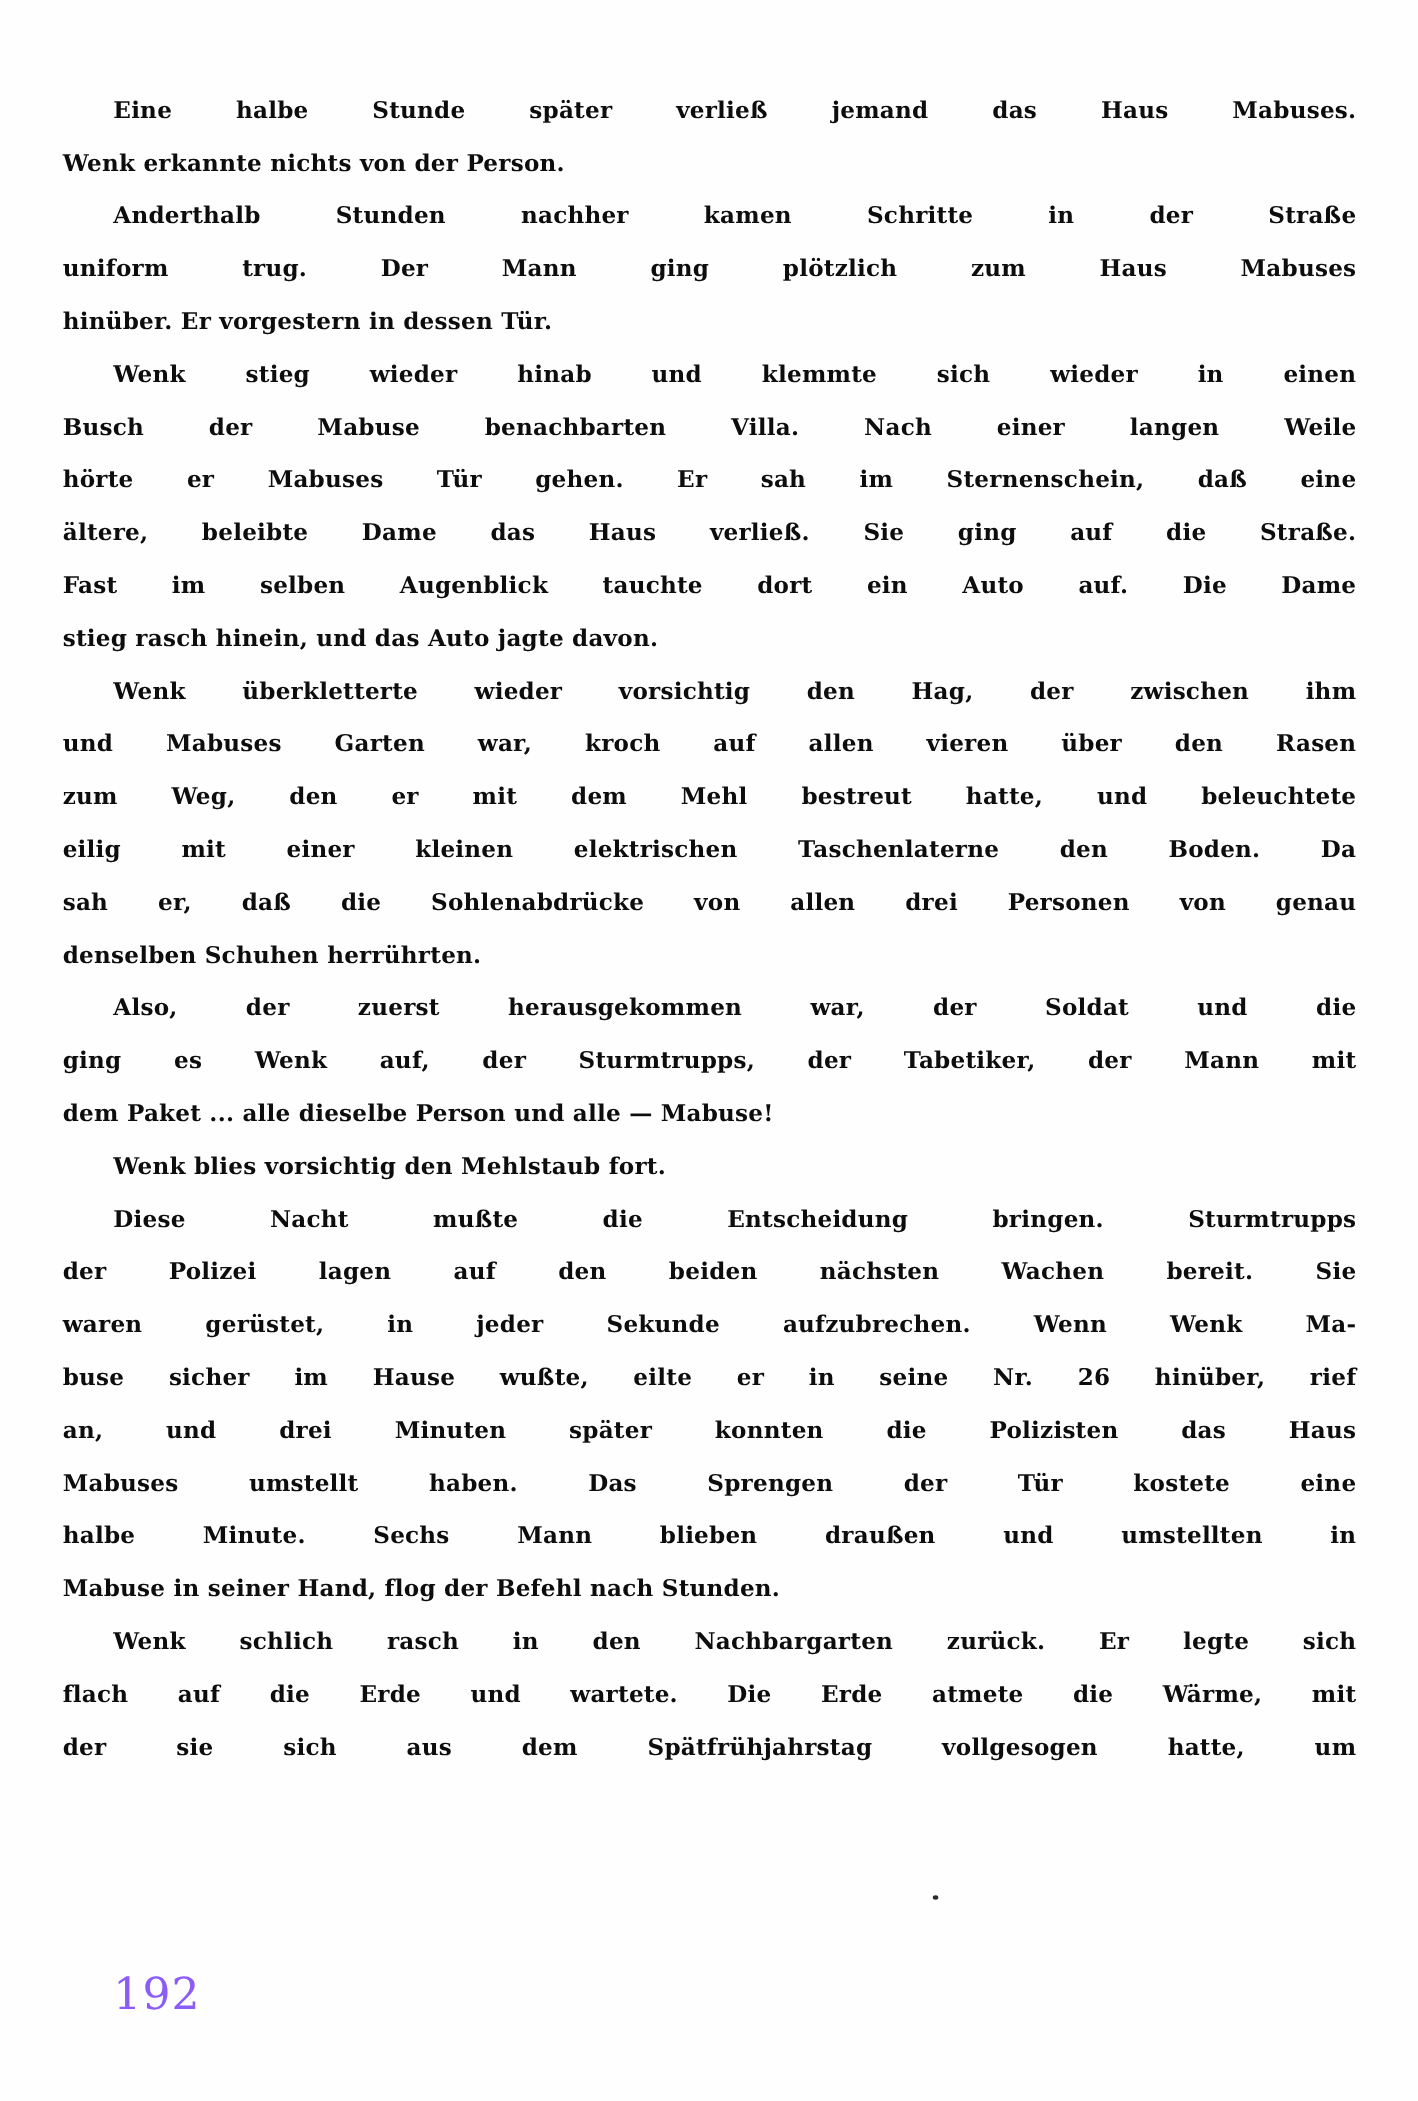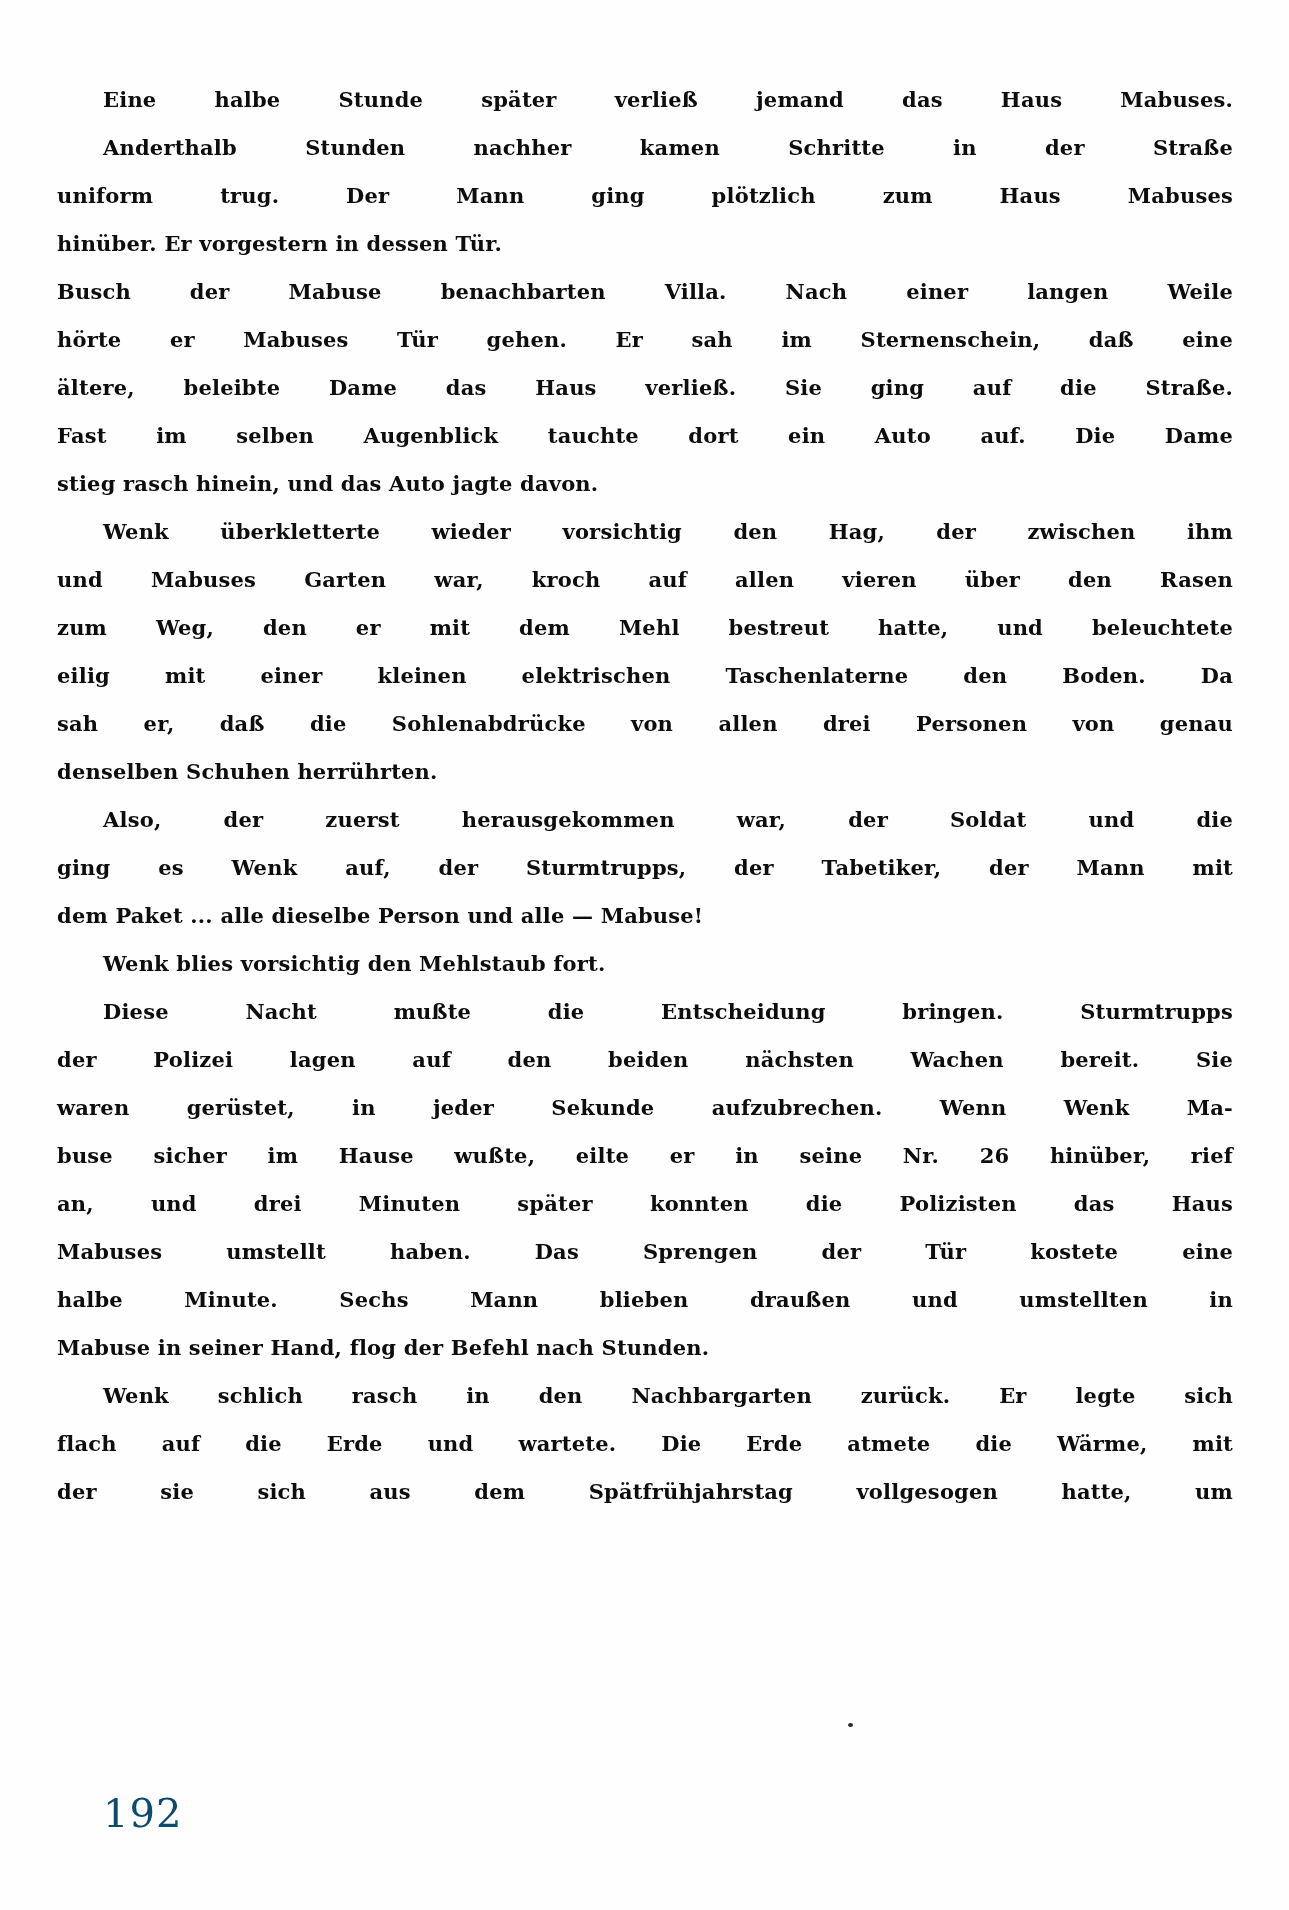--- a/index.html
+++ b/index.html
@@ -39,41 +39,43 @@
   .line.endline {
     text-align-last: left;
   }
   .page-number {
     position: absolute;
     left: 103px;
     top: 1790px;
     font-size: 40px;
     font-weight: normal;
     letter-spacing: 1px;
-    color: #0c4a6e;
+    color: #8b5cf6;
   }
   .speck {
     position: absolute;
     left: 848px;
     top: 1723px;
     width: 5px;
     height: 4px;
     background: #2a2a2a;
     border-radius: 50%;
   }
 </style>
 </head>
 <body>
 
 <div class="page">
   <main class="text-block" id="text-block">
       <div class="line indent">Eine halbe Stunde später verließ jemand das Haus Mabuses.</div>
+      <div class="line endline">Wenk erkannte nichts von der Person.</div>
       <div class="line indent">Anderthalb Stunden nachher kamen Schritte in der Straße</div>
       <div class="line">uniform trug. Der Mann ging plötzlich zum Haus Mabuses</div>
       <div class="line endline">hinüber. Er vorgestern in dessen Tür.</div>
+      <div class="line indent">Wenk stieg wieder hinab und klemmte sich wieder in einen</div>
       <div class="line">Busch der Mabuse benachbarten Villa. Nach einer langen Weile</div>
       <div class="line">hörte er Mabuses Tür gehen. Er sah im Sternenschein, daß eine</div>
       <div class="line">ältere, beleibte Dame das Haus verließ. Sie ging auf die Straße.</div>
       <div class="line">Fast im selben Augenblick tauchte dort ein Auto auf. Die Dame</div>
       <div class="line endline">stieg rasch hinein, und das Auto jagte davon.</div>
       <div class="line indent">Wenk überkletterte wieder vorsichtig den Hag, der zwischen ihm</div>
       <div class="line">und Mabuses Garten war, kroch auf allen vieren über den Rasen</div>
       <div class="line">zum Weg, den er mit dem Mehl bestreut hatte, und beleuchtete</div>
       <div class="line">eilig mit einer kleinen elektrischen Taschenlaterne den Boden. Da</div>
       <div class="line">sah er, daß die Sohlenabdrücke von allen drei Personen von genau</div>

